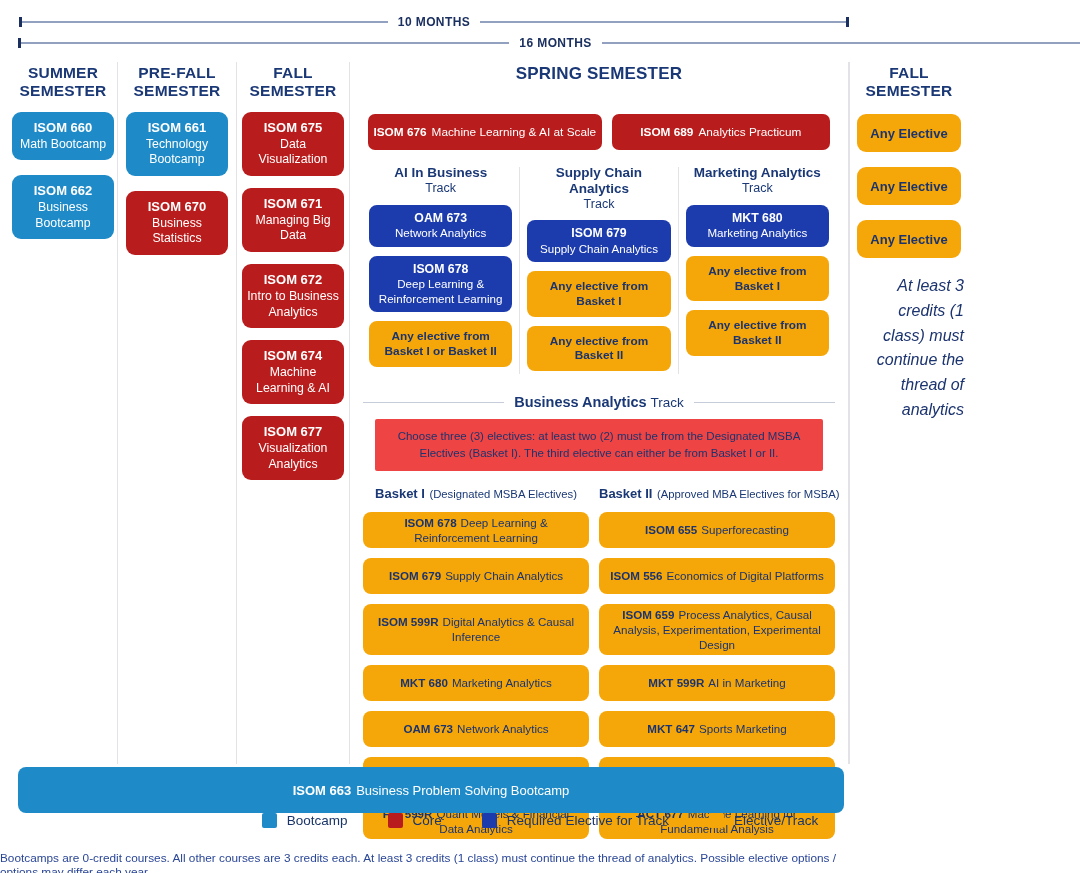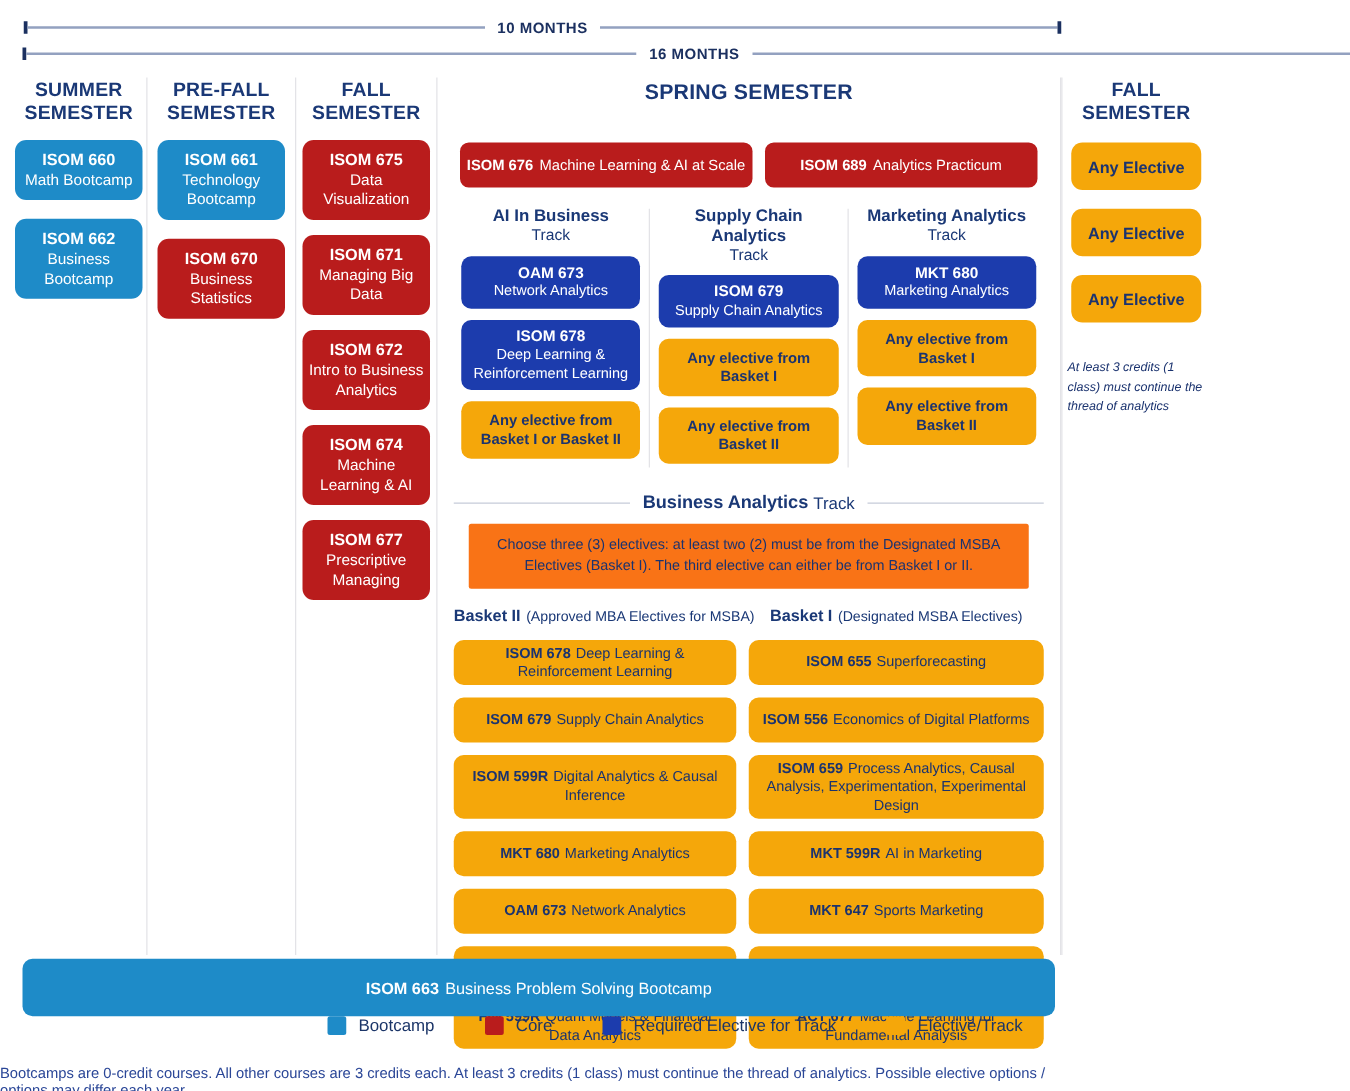--- a/index.html
+++ b/index.html
@@ -57,42 +57,42 @@
   .tbox.req .nm{font-size:11.6px;display:block;}
   .tbox.elec{color:#1B336F;font-size:11.8px;font-weight:bold;padding:8px 3px;}
   .tdiv{width:1px;background:#E3E3E7;margin:2px 2px 6px 2px;}
 
   
   .ba{width:472px;margin-top:14px;}
   .ba-title{display:flex;align-items:center;}
   .ba-title .ln{flex:1;height:1px;background:#C6CCD9;}
   .ba-title .tb{font-weight:bold;font-size:14.5px;color:#1A3876;margin:0 4px 0 10px;}
   .ba-title .tr{font-size:13.5px;color:#1A3876;margin-right:10px;}
-  .ba-note{margin:9px 12px 0 12px;background:#f97316;color:#1B336F;font-size:11.5px;
+  .ba-note{margin:9px 12px 0 12px;background:#ef4444;color:#1B336F;font-size:11.5px;
            text-align:center;line-height:1.45;padding:9px 14px;border-radius:2px;}
   .baskets{display:grid;grid-template-columns:226px 236px;column-gap:10px;row-gap:10px;
            margin-top:13px;}
   .bk-head{text-align:center;align-self:end;white-space:nowrap;}
   .bk-head .bh{font-weight:bold;font-size:13px;color:#1A3876;}
   .bk-head .bs{font-size:11.3px;color:#1A3876;}
   .bk-box{border-radius:8px;min-height:36px;display:flex;align-items:center;justify-content:center;
           text-align:center;color:#1B336F;font-size:11.6px;line-height:1.3;padding:3px 8px;box-sizing:border-box;}
   .bk-box .code{font-weight:bold;margin-right:4px;}
 
   
   .intern-icon{margin-top:18px;}
   .intern-label{font-size:13.5px;color:#1B336F;margin-top:8px;font-weight:500;}
   .intern-opt{font-size:12.5px;color:#1B336F;margin-top:3px;}
 
   
   .elect-box{width:104px;height:38px;border-radius:9px;display:flex;align-items:center;
              justify-content:center;color:#1B336F;font-size:13px;font-weight:bold;}
   .elect-stack{display:flex;flex-direction:column;gap:15px;margin-top:12px;align-items:center;}
-  .fall-note{font-style:italic;font-size:10px;color:#1B336F;text-align:left;
-             line-height:1.55;margin-top:29px;padding:0 4px;}
+  .fall-note{font-style:italic;font-size:16px;color:#1B336F;text-align:right;
+             line-height:1.55;margin-top:16px;padding:0 4px;}
 
   
   .bootbar{position:absolute;top:767px;left:18px;width:826px;height:46px;background:#1E8BC8;
            border-radius:8px;color:#fff;display:flex;align-items:center;justify-content:center;
            font-size:13px;}
   .bootbar .code{font-weight:bold;margin-right:5px;}
   .legend{position:absolute;top:813px;left:0;width:1080px;display:flex;justify-content:center;
           gap:40px;}
   .lg-item{display:flex;align-items:center;gap:10px;}
   .lg-sw{width:15px;height:15px;border-radius:2px;}
@@ -166,21 +166,21 @@
         <div class="course-sm bg-core">
           <span class="code">ISOM 672</span>
           <span class="nm">Intro to Business Analytics</span>
         </div>
         <div class="course-sm bg-core">
           <span class="code">ISOM 674</span>
           <span class="nm">Machine Learning &amp; AI</span>
         </div>
         <div class="course-sm bg-core">
           <span class="code">ISOM 677</span>
-          <span class="nm">Prescriptive Managing</span>
+          <span class="nm">Visualization Analytics</span>
         </div>
       </div>
     </div>
     <div class="vdiv"></div>
 
     <div class="col c4">
       <div class="col-head single">SPRING SEMESTER</div>
 
       <div class="spring-core">
         <div class="course-wide bg-core" style="flex:1.07">
@@ -241,26 +241,26 @@
         <div class="ba-title">
           <div class="ln"></div>
           <span class="tb">Business Analytics</span>
           <span class="tr">Track</span>
           <div class="ln"></div>
         </div>
         <div class="ba-note">Choose three (3) electives: at least two (2) must be from the Designated MSBA Electives (Basket I). The third elective can either be from Basket I or II.</div>
 
         <div class="baskets">
           <div class="bk-head">
+            <span class="bh">Basket I</span>
+            <span class="bs">(Designated MSBA Electives)</span>
+          </div>
+          <div class="bk-head">
             <span class="bh">Basket II</span>
             <span class="bs">(Approved MBA Electives for MSBA)</span>
-          </div>
-          <div class="bk-head">
-            <span class="bh">Basket I</span>
-            <span class="bs">(Designated MSBA Electives)</span>
           </div>
 
           <div class="bk-box bg-elec">
               <span><span class="code">ISOM 678</span><span>Deep Learning &amp; Reinforcement Learning</span></span>
             </div>
           <div class="bk-box bg-elec">
               <span><span class="code">ISOM 655</span><span>Superforecasting</span></span>
             </div>
 
           <div class="bk-box bg-elec">

